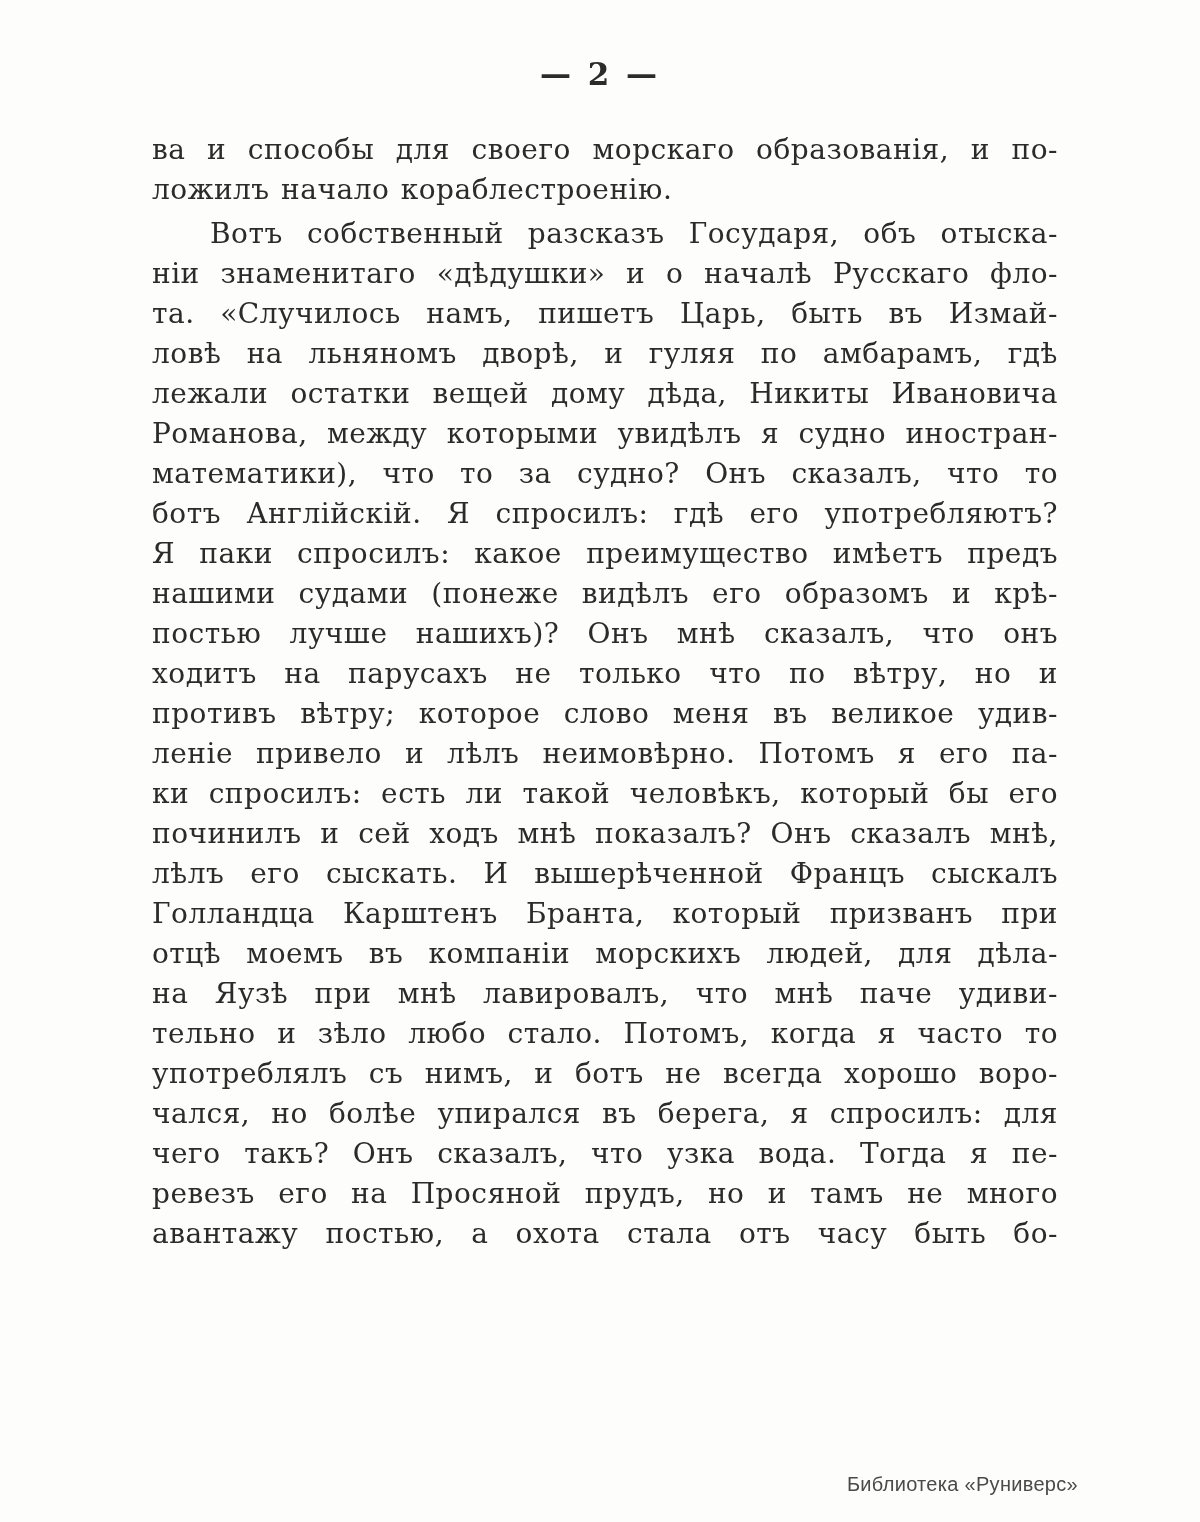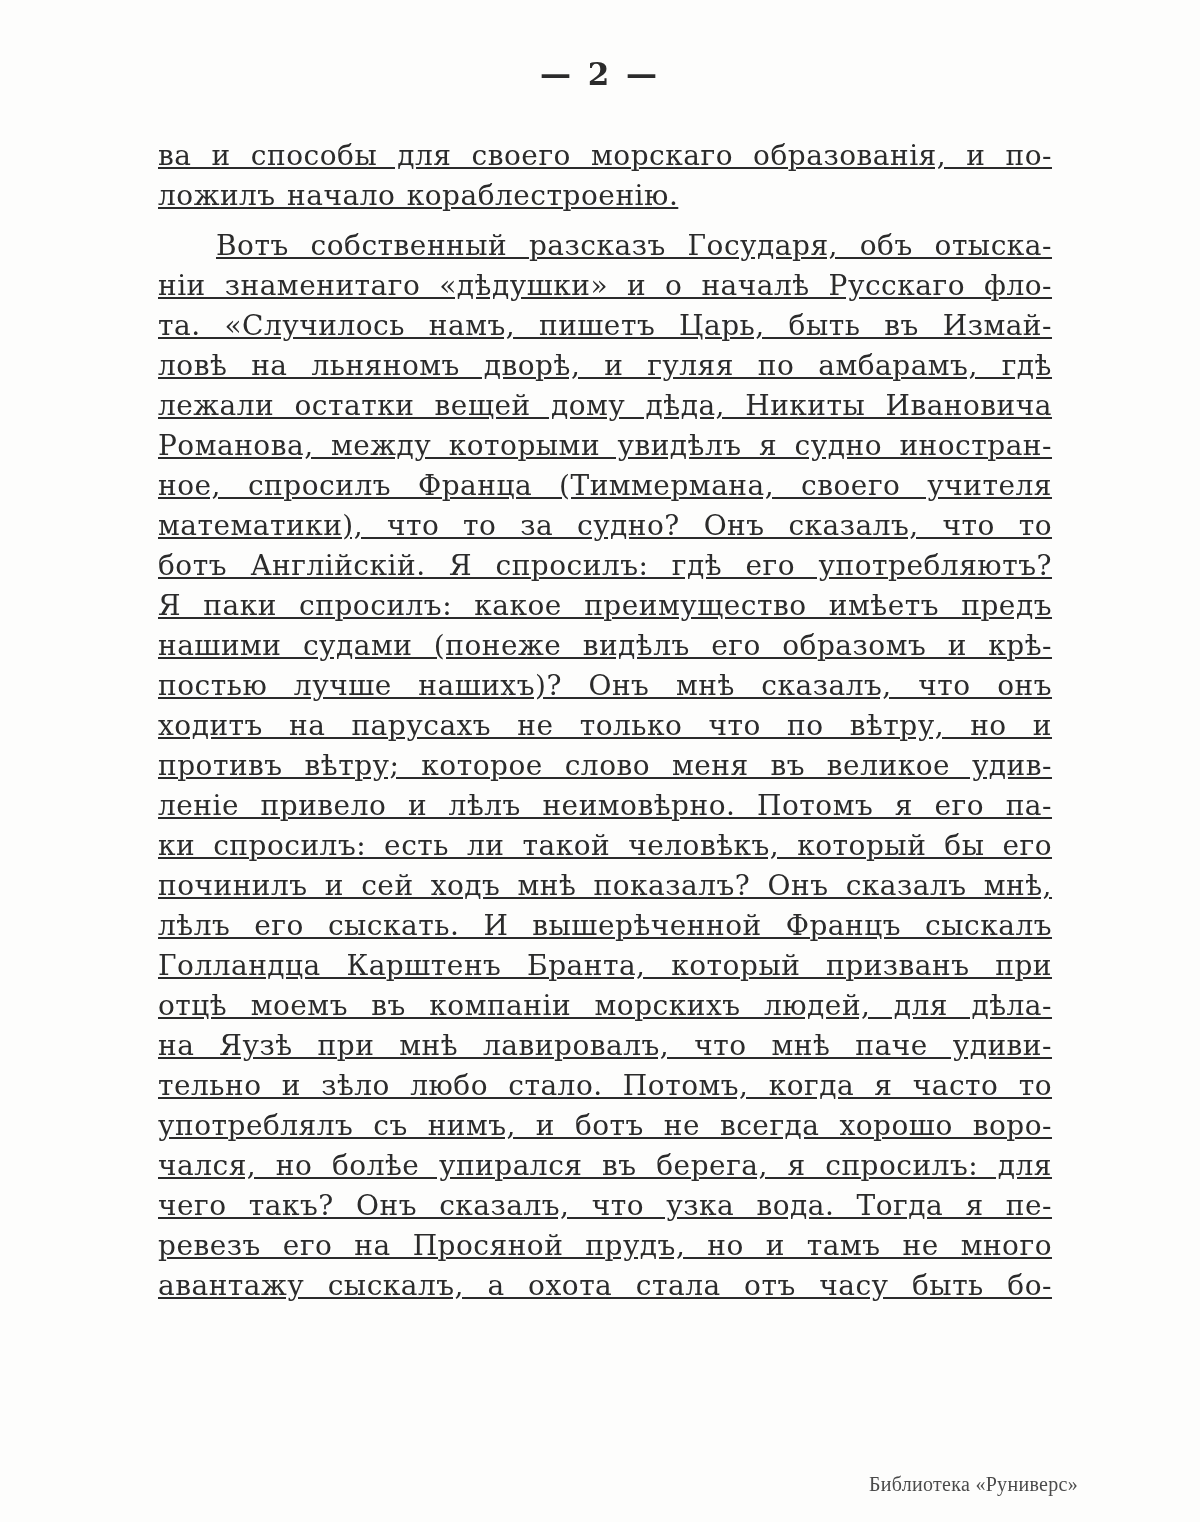--- a/index.html
+++ b/index.html
@@ -33,42 +33,41 @@
     position: absolute;
     left: 148px;
     top: 126px;
     width: 914px;
     color: #2b2b2b;
     font-size: 28px;
     line-height: 40px;
     letter-spacing: 0.5px;
   }
   .paragraph {
-    margin: 10px;
-    text-decoration: underline;
+    margin: 4px;
   }
   .line {
     text-align: justify;
     text-align-last: justify;
     -moz-text-align-last: justify;
     word-spacing: 2px;
   }
   .line.no-justify {
     text-align: left;
     text-align-last: left;
     -moz-text-align-last: left;
   }
   .paragraph.indented .line.first {
     text-indent: 58px;
   }
   .watermark {
     position: absolute;
     right: 122px;
     bottom: 26px;
-    font-family: Liberation Serif, serif;
+    font-family: Liberation Sans, sans-serif;
     font-size: 20px;
     color: #4a4a4a;
     letter-spacing: 0.3px;
   }
 </style>
 </head>
 <body>
 
 <div class="page">
   <div class="page-number">— 2 —</div>
@@ -78,38 +77,37 @@
         <div class="line first">ва и способы для своего морскаго образованія, и по-</div>
         <div class="line no-justify">ложилъ начало кораблестроенію.</div>
       </div>
       <div class="paragraph indented">
         <div class="line first">Вотъ собственный разсказъ Государя, объ отыска-</div>
         <div class="line">ніи знаменитаго «дѣдушки» и о началѣ Русскаго фло-</div>
         <div class="line">та. «Случилось намъ, пишетъ Царь, быть въ Измай-</div>
         <div class="line">ловѣ на льняномъ дворѣ, и гуляя по амбарамъ, гдѣ</div>
         <div class="line">лежали остатки вещей дому дѣда, Никиты Ивановича</div>
         <div class="line">Романова, между которыми увидѣлъ я судно иностран-</div>
-        <div class="line">ное, спросилъ Франца (Тиммермана, своего учителя</div>
         <div class="line">математики), что то за судно? Онъ сказалъ, что то</div>
         <div class="line">ботъ Англійскій. Я спросилъ: гдѣ его употребляютъ?</div>
         <div class="line">Я паки спросилъ: какое преимущество имѣетъ предъ</div>
         <div class="line">нашими судами (понеже видѣлъ его образомъ и крѣ-</div>
         <div class="line">постью лучше нашихъ)? Онъ мнѣ сказалъ, что онъ</div>
         <div class="line">ходитъ на парусахъ не только что по вѣтру, но и</div>
         <div class="line">противъ вѣтру; которое слово меня въ великое удив-</div>
         <div class="line">леніе привело и лѣлъ неимовѣрно. Потомъ я его па-</div>
         <div class="line">ки спросилъ: есть ли такой человѣкъ, который бы его</div>
         <div class="line">починилъ и сей ходъ мнѣ показалъ? Онъ сказалъ мнѣ,</div>
         <div class="line">лѣлъ его сыскать. И вышерѣченной Францъ сыскалъ</div>
         <div class="line">Голландца Карштенъ Бранта, который призванъ при</div>
         <div class="line">отцѣ моемъ въ компаніи морскихъ людей, для дѣла-</div>
         <div class="line">на Яузѣ при мнѣ лавировалъ, что мнѣ паче удиви-</div>
         <div class="line">тельно и зѣло любо стало. Потомъ, когда я часто то</div>
         <div class="line">употреблялъ съ нимъ, и ботъ не всегда хорошо воро-</div>
         <div class="line">чался, но болѣе упирался въ берега, я спросилъ: для</div>
         <div class="line">чего такъ? Онъ сказалъ, что узка вода. Тогда я пе-</div>
         <div class="line">ревезъ его на Просяной прудъ, но и тамъ не много</div>
-        <div class="line">авантажу сыскалъ, а охота стала отъ часу быть бо-</div>
+        <div class="line">авантажу постью, а охота стала отъ часу быть бо-</div>
       </div>
     </div>
 
   <div class="watermark">Библиотека «Руниверс»</div>
 </div>
 
 </body></html>

